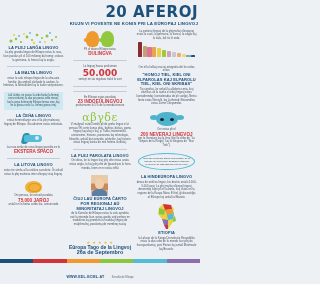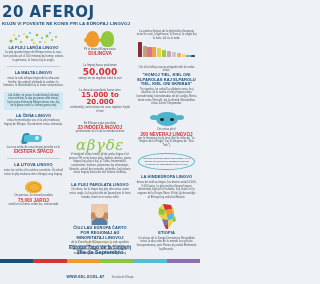--- a/index.html
+++ b/index.html
@@ -12,21 +12,21 @@
   }
   .poster{
     position:absolute;inset:0;
     background:#eceff3;
     display:flex;flex-direction:column;
   }
   
   .header{
     flex:0 0 auto;
     padding:5px 2px 2px 2px;
-    text-align:left;
+    text-align:right;
   }
   .title{
     font-size:15px;font-weight:bold;color:#1c4f79;
     letter-spacing:0.5px;line-height:1;
     font-family:"DejaVu Sans",sans-serif;
   }
   .subtitle{
     font-size:4.4px;font-weight:bold;color:#1c4f79;
     letter-spacing:0.15px;margin-top:2px;line-height:1.1;
   }
@@ -60,22 +60,22 @@
   
   .art{display:flex;justify-content:center;align-items:flex-end;gap:2px;margin:1px 0;}
   .head{width:13px;height:16px;border-radius:50% 50% 38% 38%;position:relative;}
   .head.orange{background:#f0992c;}
   .head.green{background:#92c83e;}
   .head:after{
     content:"";position:absolute;left:-2px;top:7px;width:3px;height:4px;
     border-radius:50%;background:inherit;
   }
   .greek{
-    font-size:15px;color:#8cc63f;font-family:"DejaVu Serif",serif;
-    letter-spacing:0.6px;line-height:1;font-style:italic;
+    font-size:11px;color:#8cc63f;font-family:"DejaVu Serif",serif;
+    letter-spacing:0.6px;line-height:1;
   }
   .barchart{display:flex;align-items:flex-end;justify-content:center;gap:0.7px;height:15px;margin:1px 0;}
   .barchart .bar{width:4.2px;border-radius:0.4px;}
   .brain{
     width:17px;height:12px;background:#f2b33c;border-radius:50% 50% 45% 45%;
     margin:1px auto;position:relative;
   }
   .brain:before{
     content:"";position:absolute;left:3px;top:2px;width:11px;height:7px;
     border-radius:50%;border:0.7px solid #e09a1e;
@@ -239,25 +239,20 @@
       <div class="rule"></div>
 
       <div class="block">
         <div class="blk-body">La lingvoj havas proksiman</div>
         <div class="big-red">50.000</div>
         <div class="blk-body">vortojn en sia regulara trakti la vort</div>
       </div>
 
       <div class="rule"></div>
 
-      <div class="block">
-        <div class="blk-body">La denaska parolanta havas inter</div>
-        <div class="big-red sm">15.000 to 20.000</div>
-        <div class="blk-body">vortfarmiloj, sed neniam eni uzas regulare ĉiujtel el emi</div>
-      </div>
 
       <div class="rule"></div>
 
       <div class="block">
         <div class="blk-body">En Eŭropo estas parolataj</div>
         <div class="mid-red">23 INDOEŬLINGVOJ</div>
         <div class="blk-body">proksimume la 5% de la monda trezoro</div>
       </div>
 
       <div class="block">

